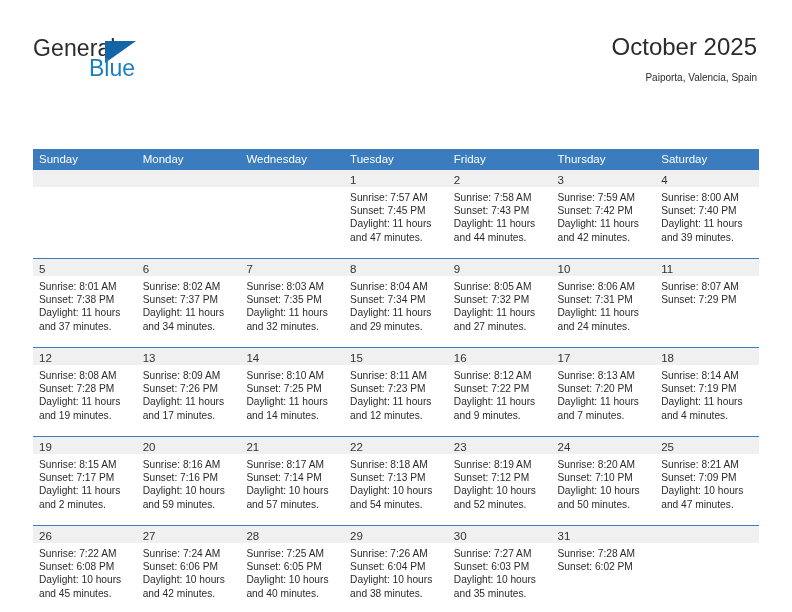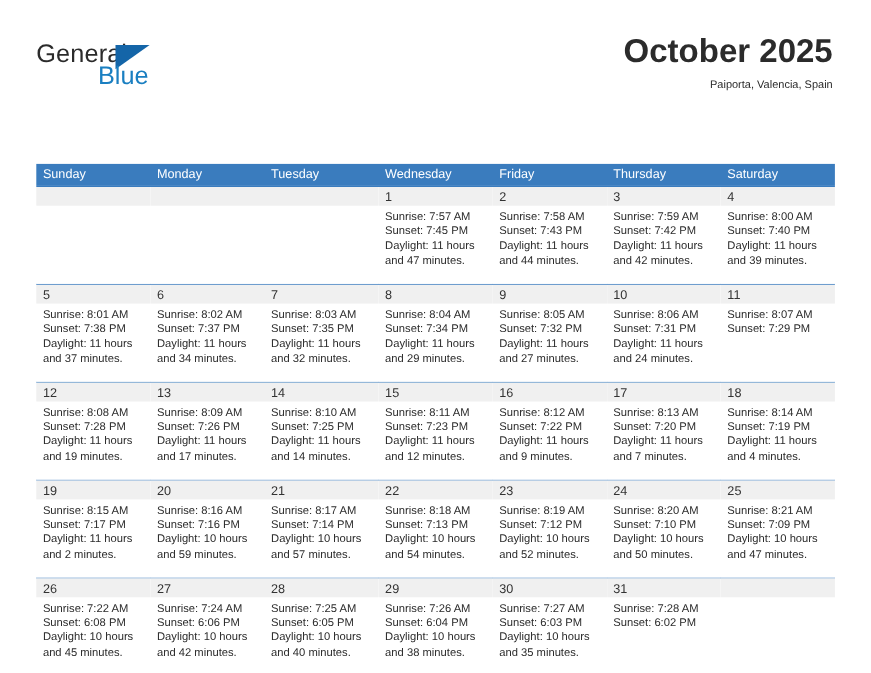--- a/index.html
+++ b/index.html
@@ -68,24 +68,24 @@
     border-bottom: 22px solid transparent;
   }
 
   .title-block {
     position: absolute;
     right: 35px;
     top: 32px;
     text-align: right;
   }
   .cal-title {
-    font-size: 30px;
+    font-size: 24px;
     color: #2b2b2b;
     line-height: 30px;
-    font-weight: bold;
+    font-weight: normal;
     margin: 0;
     white-space: nowrap;
   }
   .cal-subtitle {
     font-size: 10px;
     color: #2b2b2b;
     line-height: 20px;
     margin: 6px 0 0 0;
     white-space: nowrap;
   }
@@ -180,22 +180,22 @@
       <h1 class="cal-title">October 2025</h1>
       <p class="cal-subtitle">Paiporta, Valencia, Spain</p>
     </div>
 
   </div>
 
   <div class="calendar">
     <div class="dow-row" id="dow-row">
         <div class="dow-cell">Sunday</div>
         <div class="dow-cell">Monday</div>
+        <div class="dow-cell">Wednesday</div>
         <div class="dow-cell">Tuesday</div>
-        <div class="dow-cell">Wednesday</div>
         <div class="dow-cell">Friday</div>
         <div class="dow-cell">Thursday</div>
         <div class="dow-cell">Saturday</div>
       </div>
     <div id="weeks-container">
         <div class="week-row">
           <div class="day-cell empty">
             <div class="date-band"><span class="date-num"></span></div>
           </div>
           <div class="day-cell empty">

